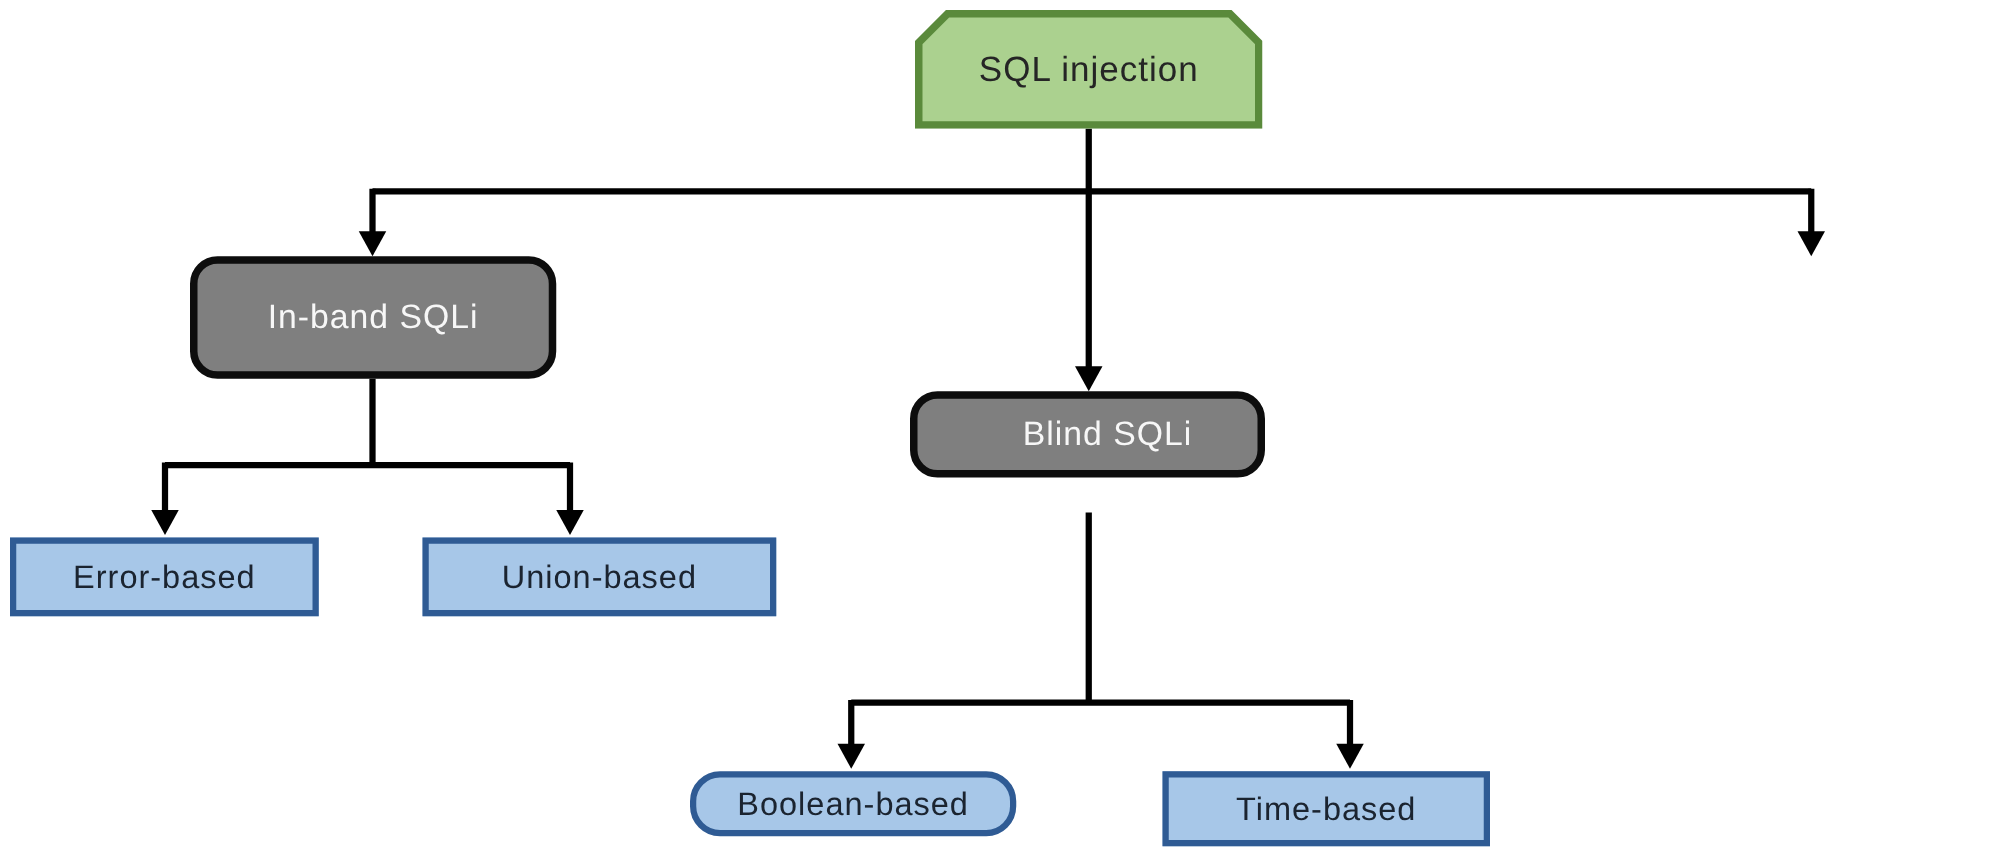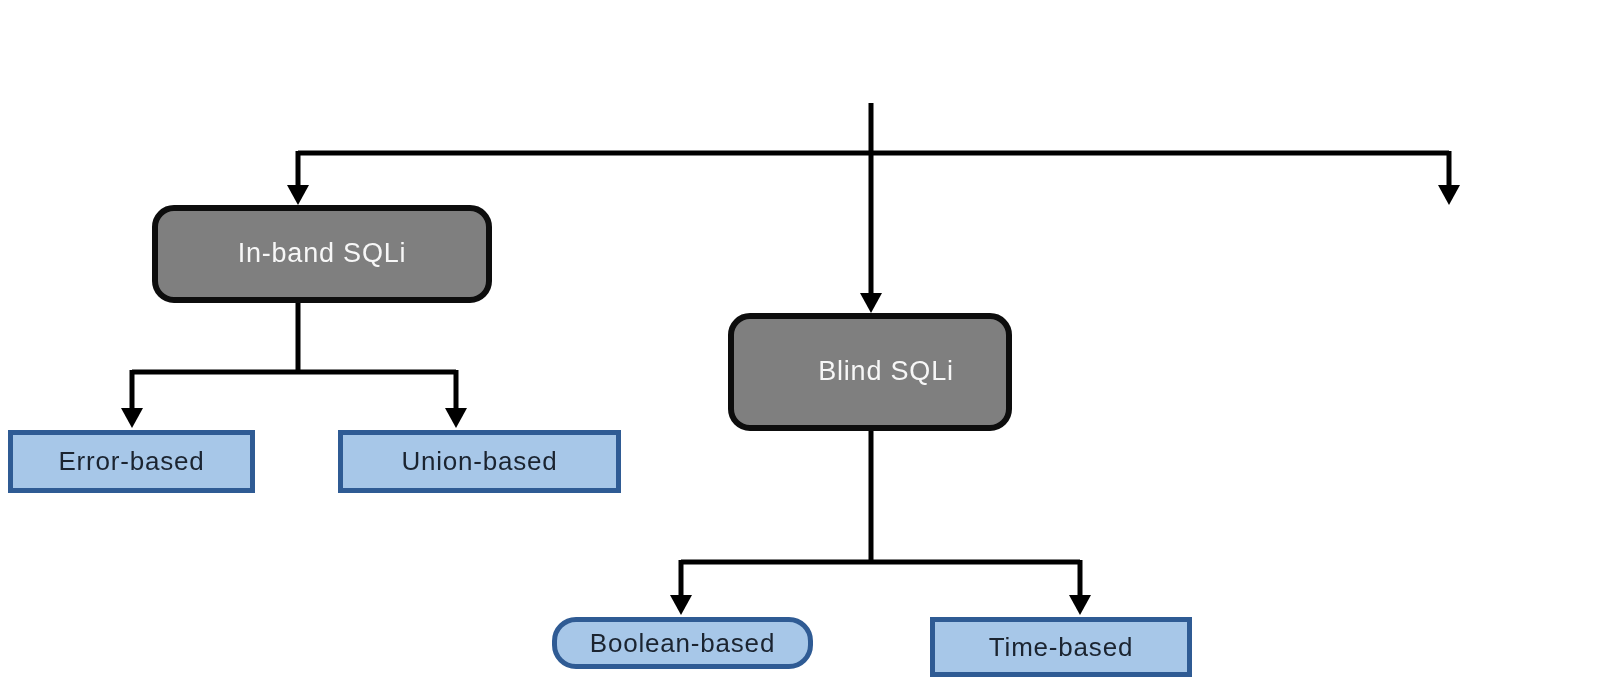--- a/index.html
+++ b/index.html
@@ -66,22 +66,22 @@
     font-size: 27px;
   }
   .node-leaf {
     background: var(--leaf-fill, #a7c7e8);
     border: 5px solid var(--leaf-border, #2f5b94);
     color: var(--leaf-text, #1b2430);
     font-size: 26px;
     text-align: center;
   }
   #node-root    { left: 732px;  top: 8px;   width: 278px; height: 95px; }
-  #node-inband  { left: 152px;  top: 205px; width: 340px; height: 98px; }
-  #node-blind   { left: 728px;  top: 313px; width: 284px; height: 118px; padding-left: 32px; }
+  #node-inband  { left: 152px;  top: 205px; width: 293px; height: 98px; }
+  #node-blind   { left: 728px;  top: 313px; width: 284px; height: 69px; padding-left: 32px; }
   #node-outof   { left: 1308px; top: 205px; width: 282px; height: 99px; }
   #node-error   { left: 8px;    top: 430px; width: 247px; height: 63px; }
   #node-union   { left: 338px;  top: 430px; width: 283px; height: 63px; }
   #node-boolean { left: 552px;  top: 617px; width: 261px; height: 52px; border-radius: 24px; }
   #node-time    { left: 930px;  top: 617px; width: 262px; height: 60px; }
   #node-outof .label {
     display: block;
     width: 210px;
   }
 </style>
@@ -112,20 +112,26 @@
 
     <polygon points="287,185 309,185 298,205"></polygon>
     <polygon points="1438,185 1460,185 1449,205"></polygon>
     <polygon points="860,293 882,293 871,313"></polygon>
     <polygon points="121,408 143,408 132,428"></polygon>
     <polygon points="445,408 467,408 456,428"></polygon>
     <polygon points="670,595 692,595 681,615"></polygon>
     <polygon points="1069,595 1091,595 1080,615"></polygon>
   </svg>
 
+  <div id="node-root" class="node node-root">
+    <svg width="278" height="95" viewBox="0 0 278 95" aria-hidden="true">
+      <polygon class="root-shape" points="26,3 252,3 275,26 275,92 3,92 3,26"></polygon>
+    </svg>
+    <span class="label">SQL injection</span>
+  </div>
 
   <div id="node-inband" class="node node-category">
     <span class="label">In-band SQLi</span>
   </div>
 
   <div id="node-blind" class="node node-category">
     <span class="label">Blind SQLi</span>
   </div>
 
 

